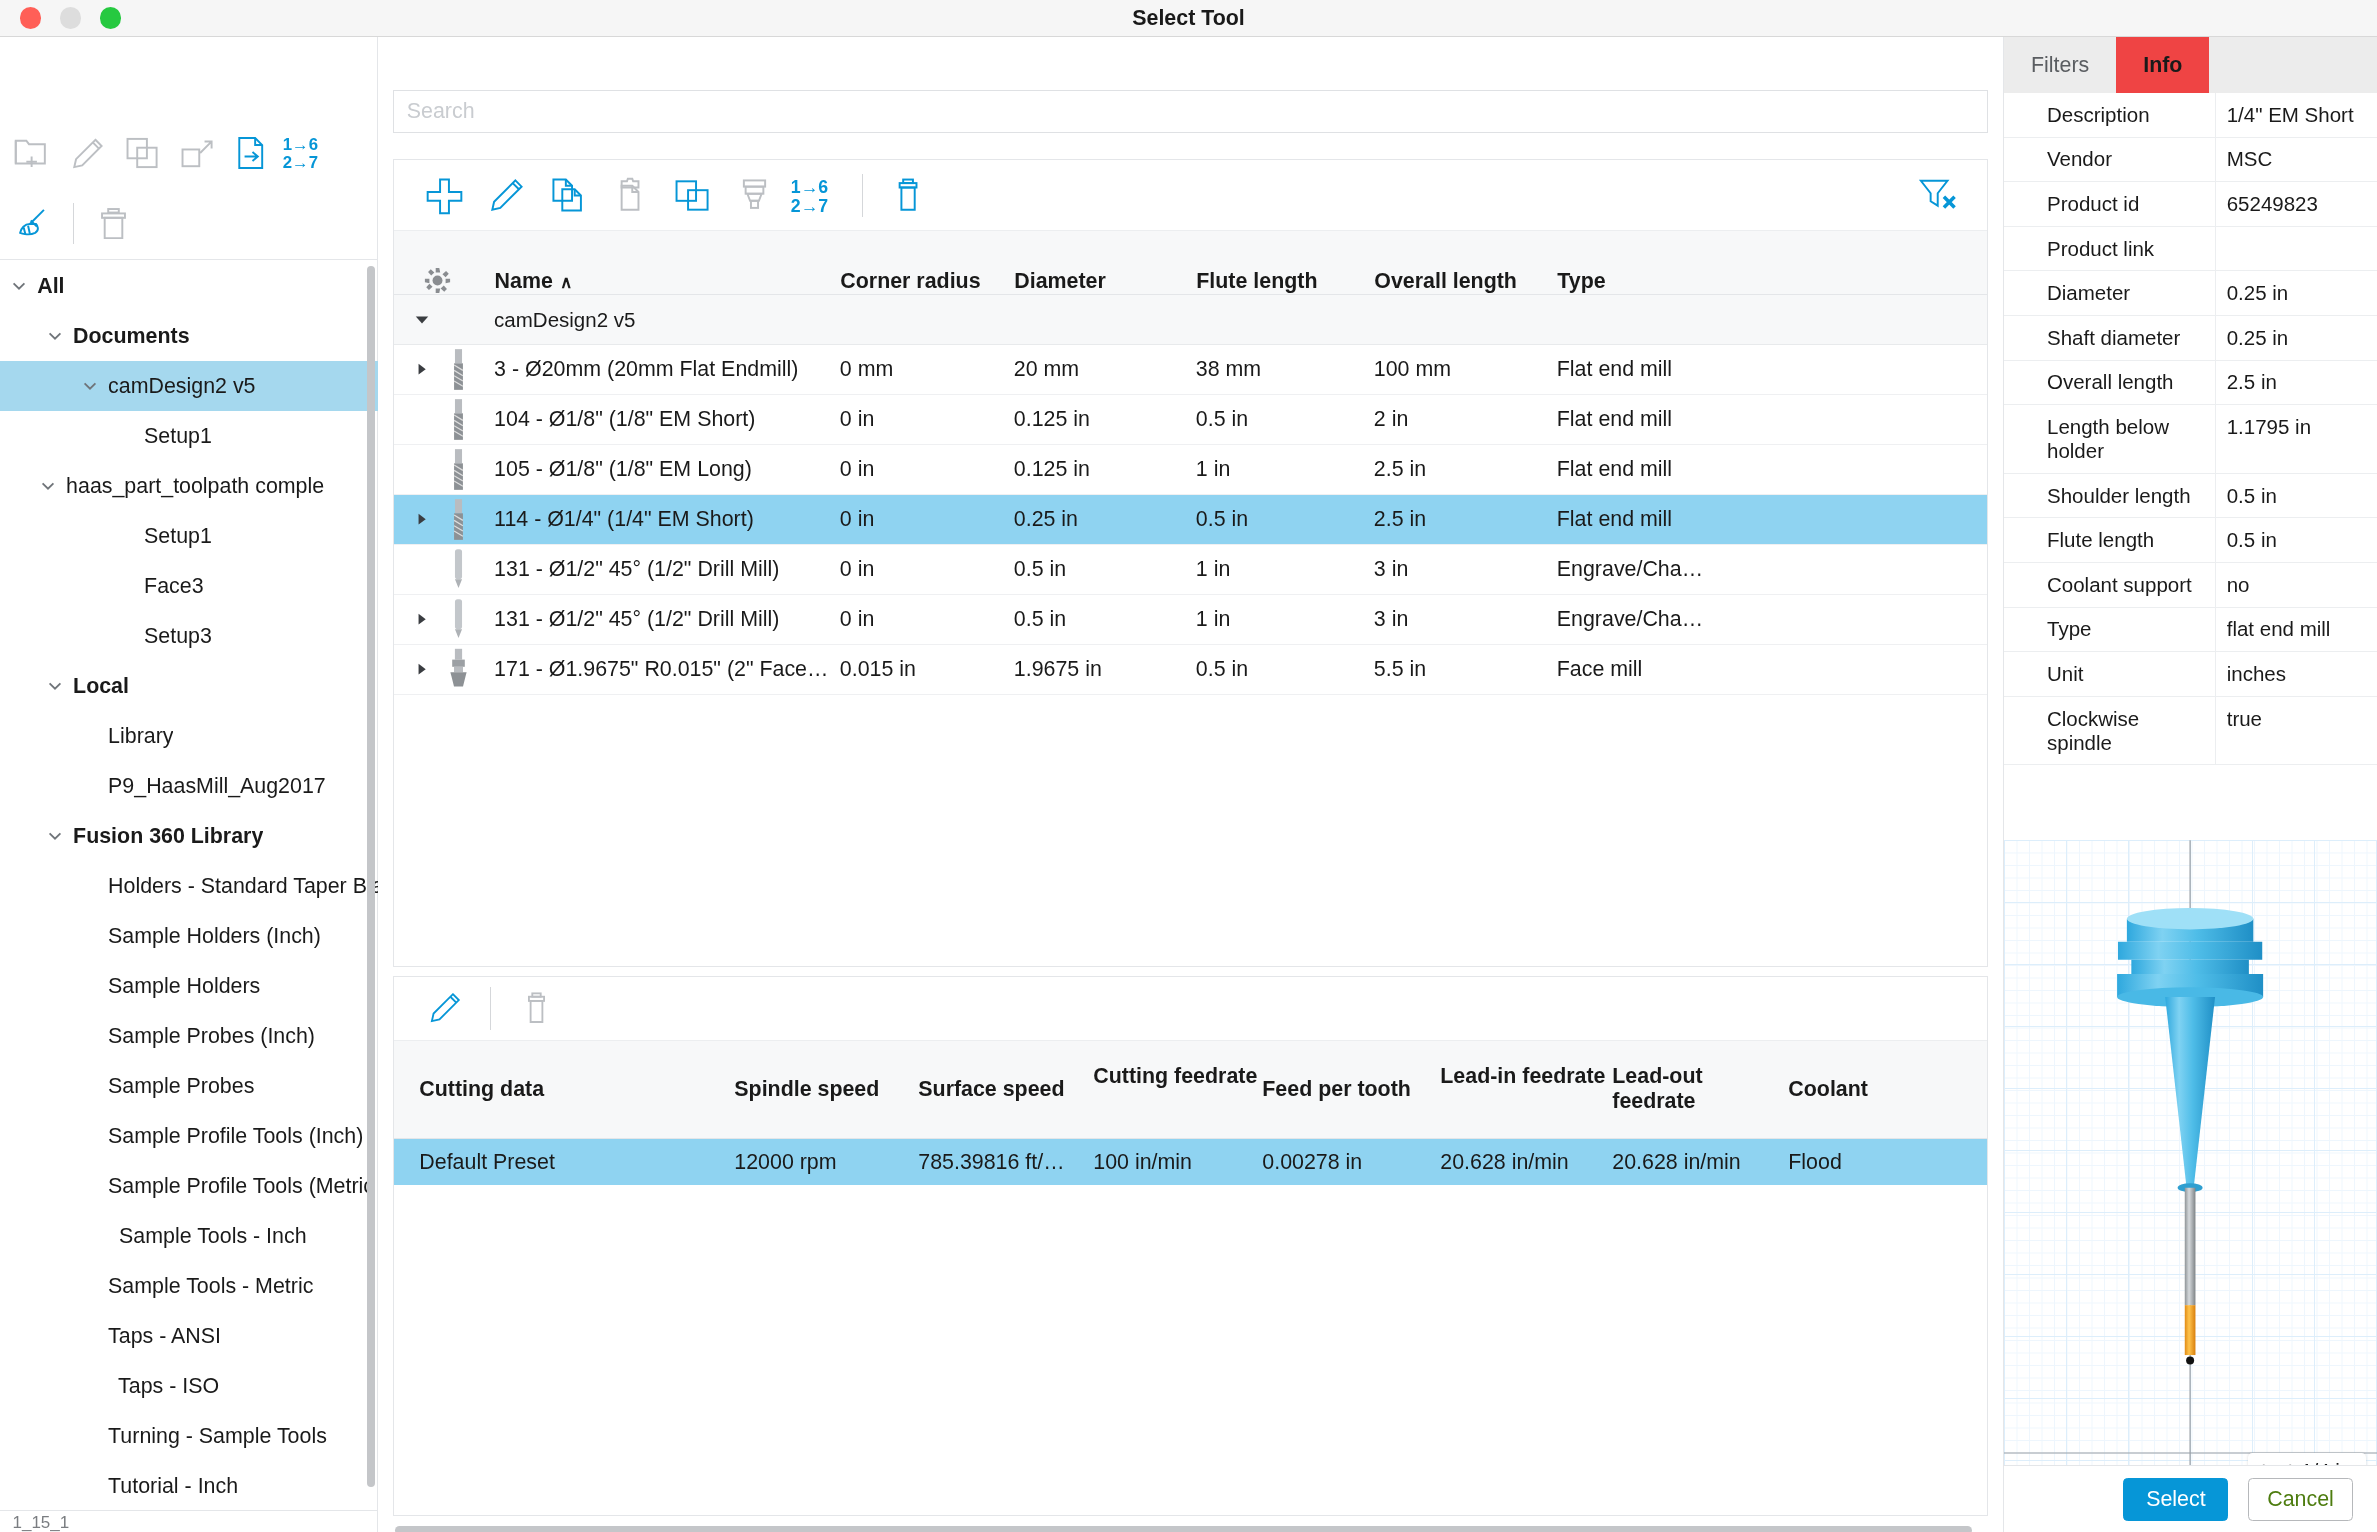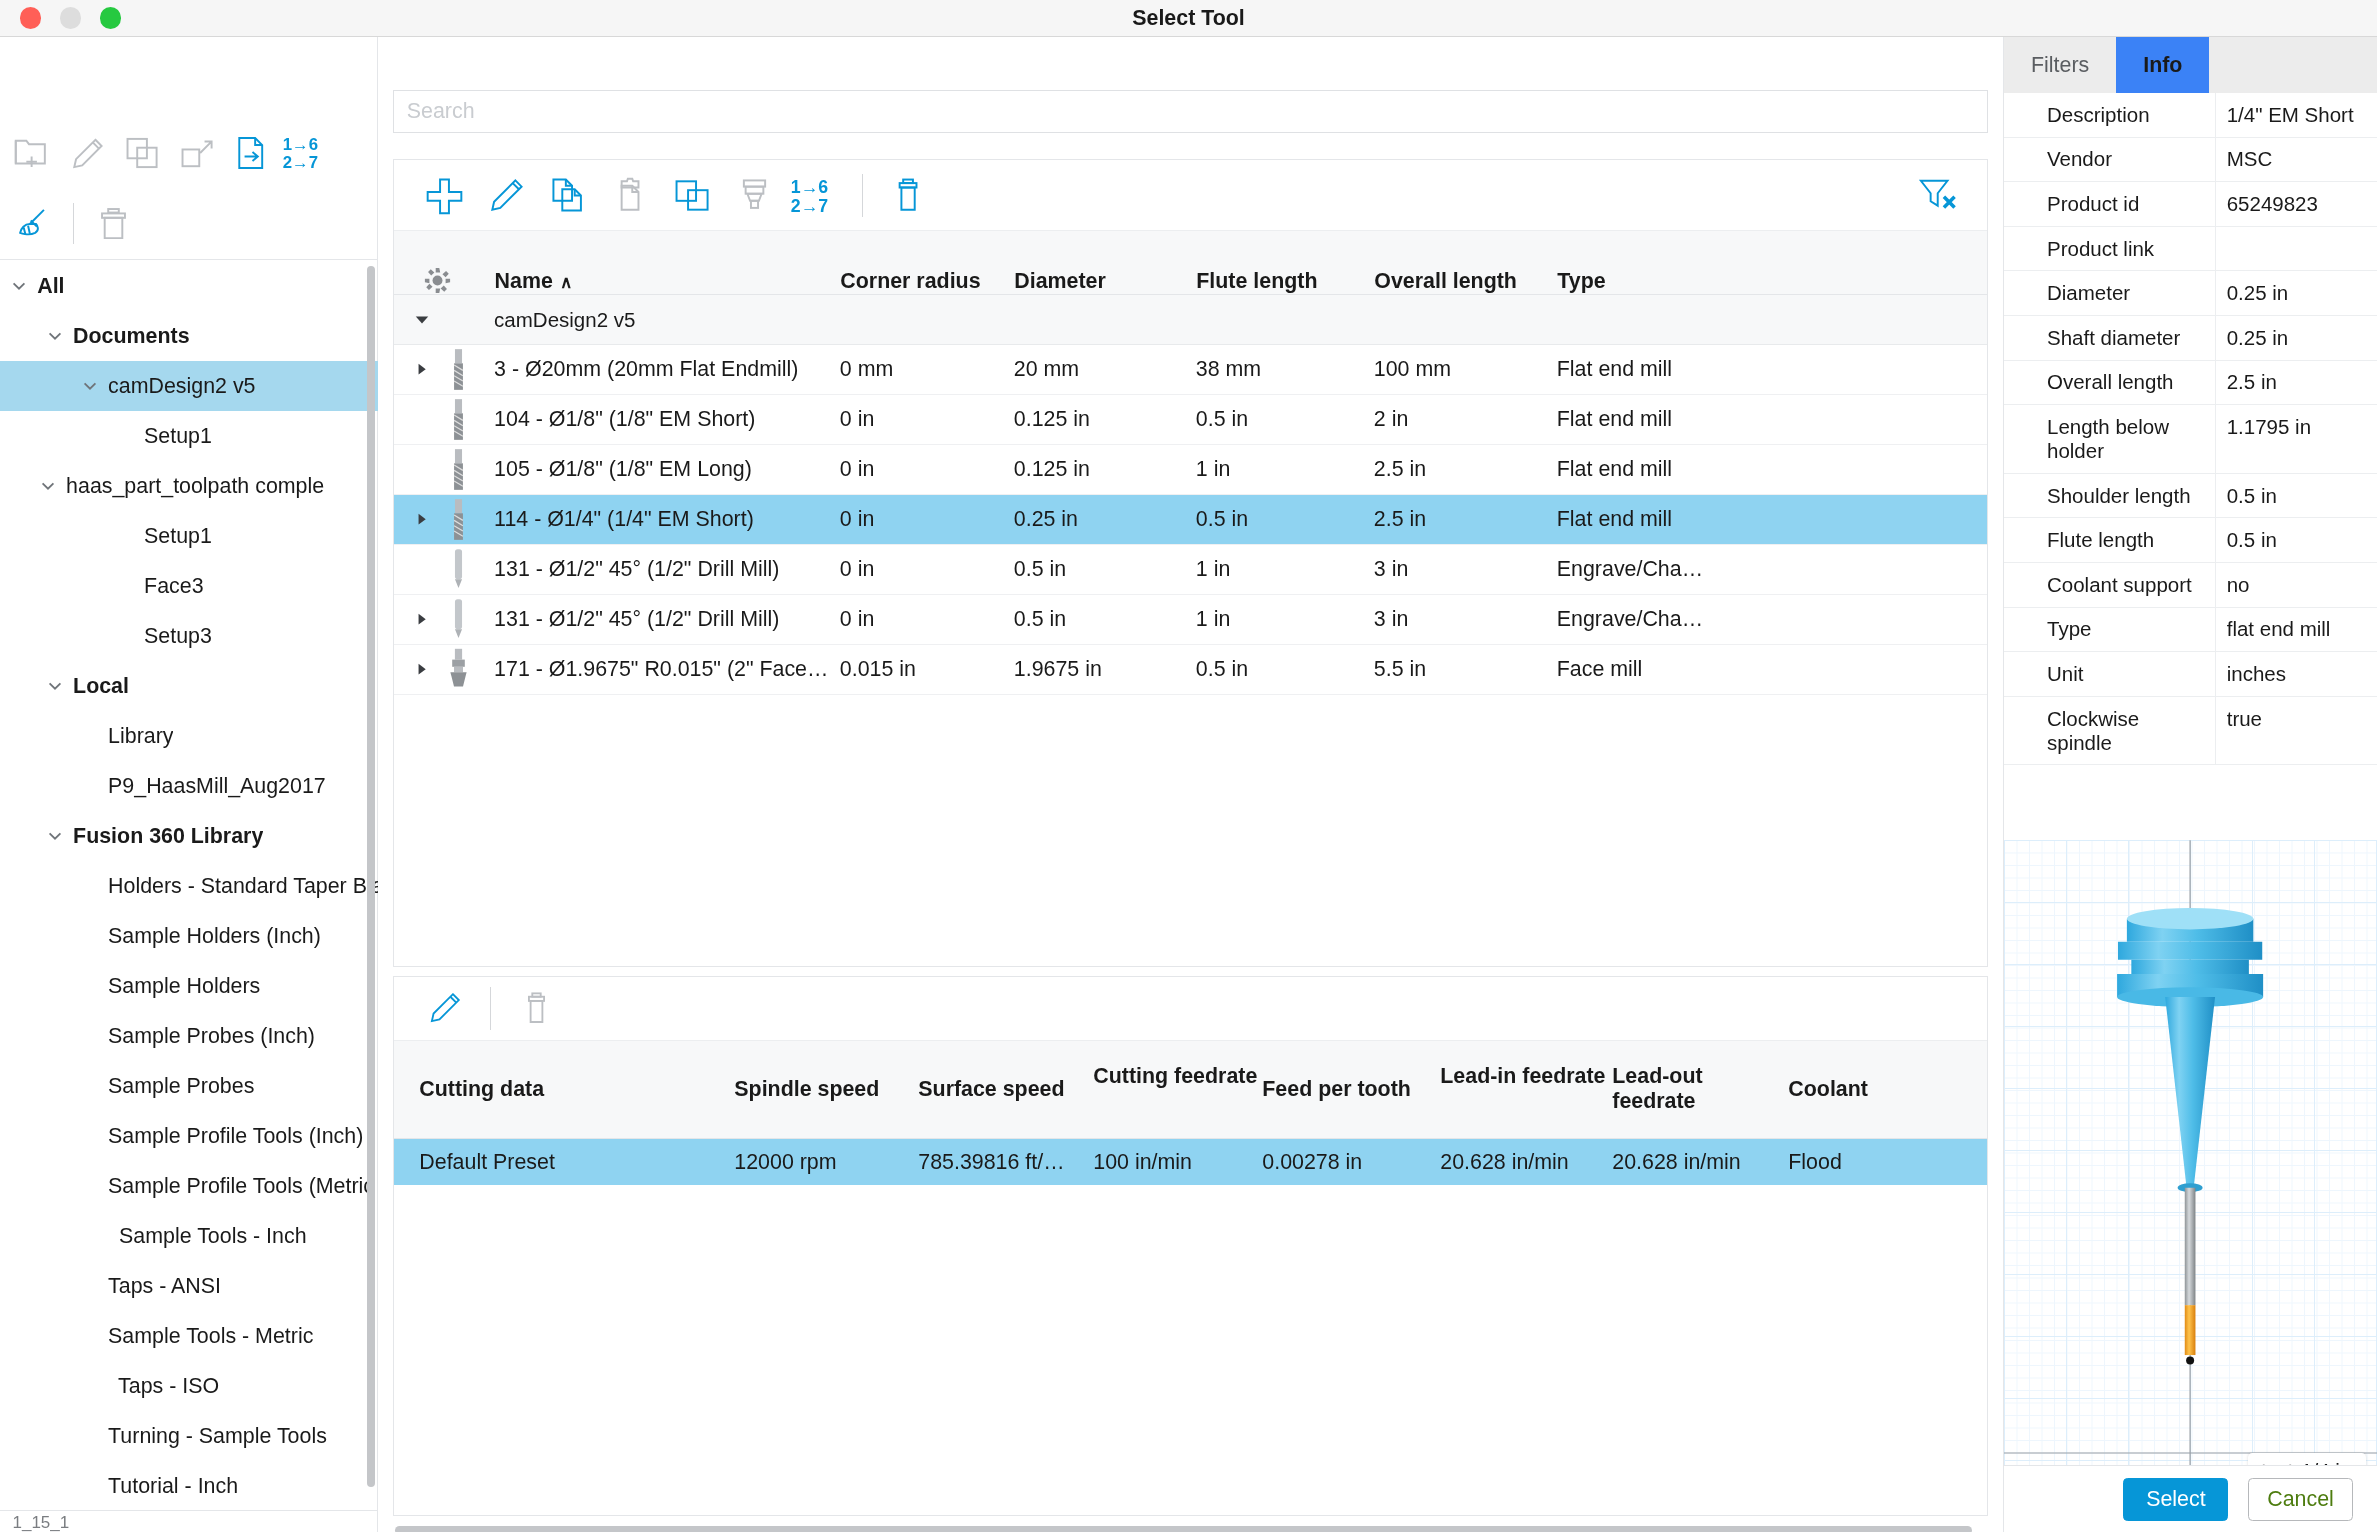--- a/index.html
+++ b/index.html
@@ -184,21 +184,21 @@
   
   .rightpanel {
     position: absolute; left: 2003px; top: 0; width: 374px; height: 1496px;
     background: #ffffff; border-left: 0.9px solid #e4e6e9;
   }
   .tabs { display: flex; height: 56px; background: #ececec; }
   .tab {
     flex: 0 0 auto; padding: 0 27px; height: 56px; line-height: 56px;
     font-size: 21.4px; color: #5a5d61; cursor: pointer; background: #ececec;
   }
-  .tab.active { background: #3b82f6; color: #1a1a1a; font-weight: bold; }
+  .tab.active { background: #ef4444; color: #1a1a1a; font-weight: bold; }
   .tabs .tab-filler { flex: 1 1 auto; background: #ececec; }
 
   .info-table { width: 374px; }
   .info-row { display: flex; border-bottom: 0.9px solid #eceef0; min-height: 43px; }
   .info-key {
     flex: 0 0 212px; padding: 9.8px 9px 9.8px 43px; font-size: 20.5px;
     color: #1a1a1a; line-height: 24px; border-right: 0.9px solid #eceef0;
   }
   .info-val {
     flex: 1 1 auto; padding: 9.8px 7.1px 9.8px 10.7px; font-size: 20.5px;
@@ -493,29 +493,29 @@
             </svg>
           </span>
           <span class="lbl">Sample Tools - Inch</span>
         </div>
         <div class="tree-item" style="padding-left: 78px;">
           <span class="chev empty">
             <svg width="18" height="18" viewBox="0 0 20 20">
               <path d="M4 7l6 6 6-6" stroke="#6f7479" stroke-width="2" fill="none"></path>
             </svg>
           </span>
+          <span class="lbl">Sample Tools - Metric</span>
+        </div>
+        <div class="tree-item" style="padding-left: 78px;">
+          <span class="chev empty">
+            <svg width="18" height="18" viewBox="0 0 20 20">
+              <path d="M4 7l6 6 6-6" stroke="#6f7479" stroke-width="2" fill="none"></path>
+            </svg>
+          </span>
           <span class="lbl">Taps - ANSI</span>
-        </div>
-        <div class="tree-item" style="padding-left: 78px;">
-          <span class="chev empty">
-            <svg width="18" height="18" viewBox="0 0 20 20">
-              <path d="M4 7l6 6 6-6" stroke="#6f7479" stroke-width="2" fill="none"></path>
-            </svg>
-          </span>
-          <span class="lbl">Sample Tools - Metric</span>
         </div>
         <div class="tree-item" style="padding-left: 88px;">
           <span class="chev empty">
             <svg width="18" height="18" viewBox="0 0 20 20">
               <path d="M4 7l6 6 6-6" stroke="#6f7479" stroke-width="2" fill="none"></path>
             </svg>
           </span>
           <span class="lbl">Taps - ISO</span>
         </div>
         <div class="tree-item" style="padding-left: 78px;">

